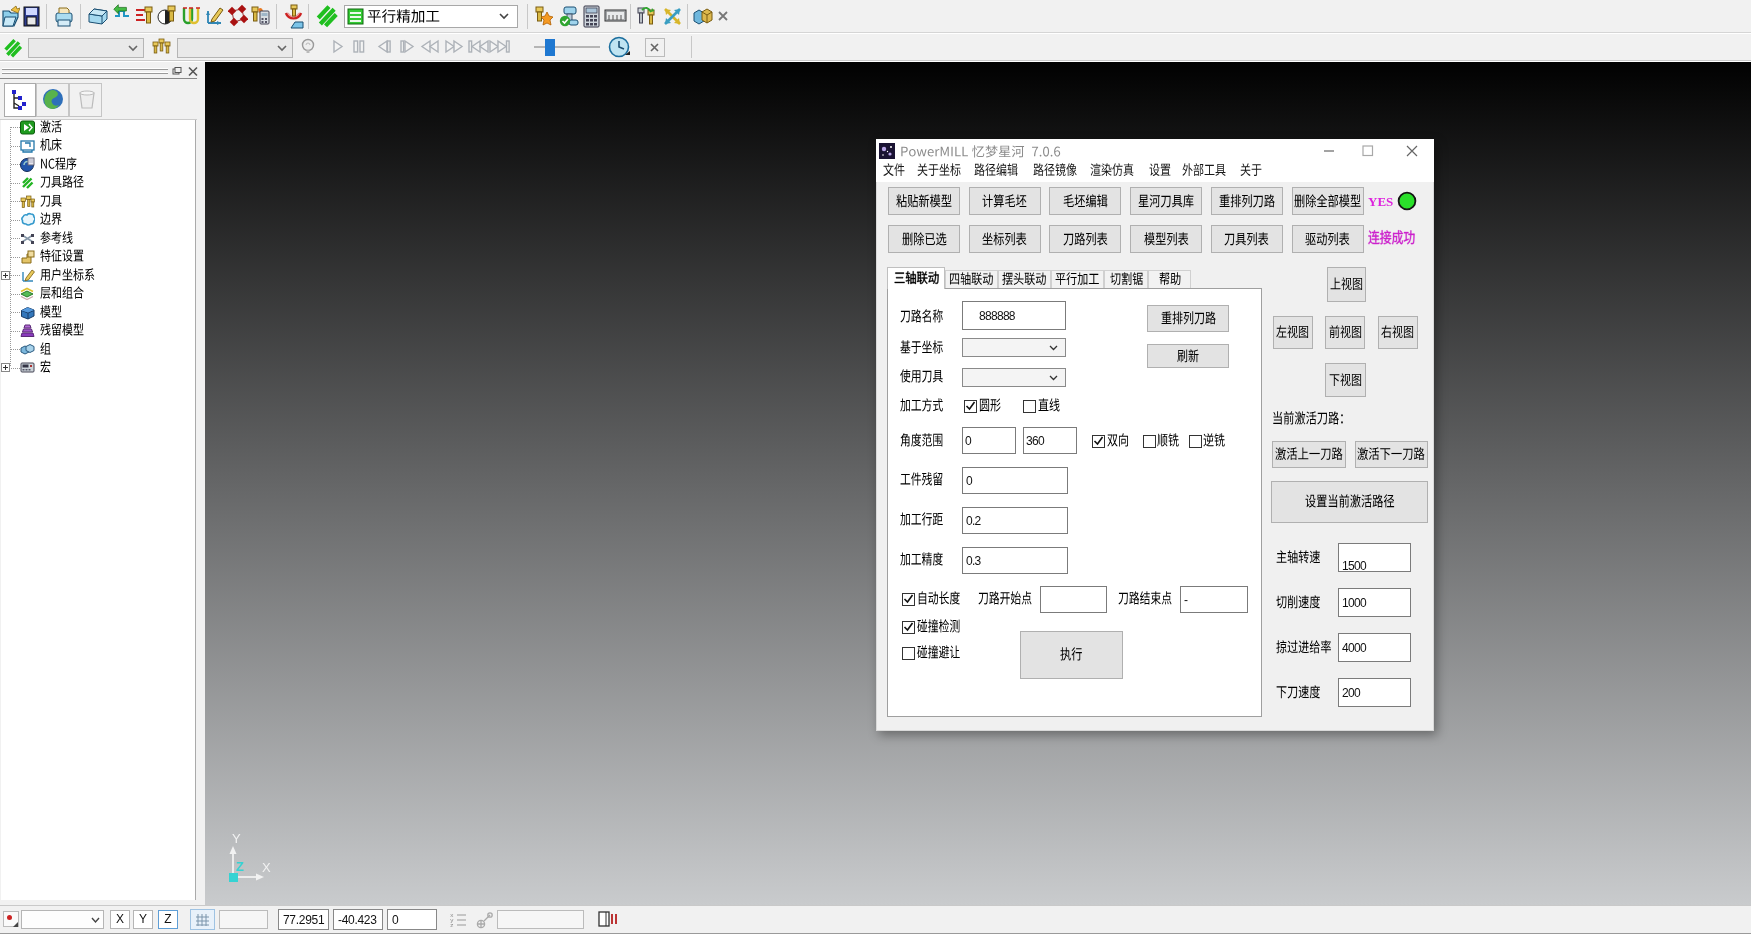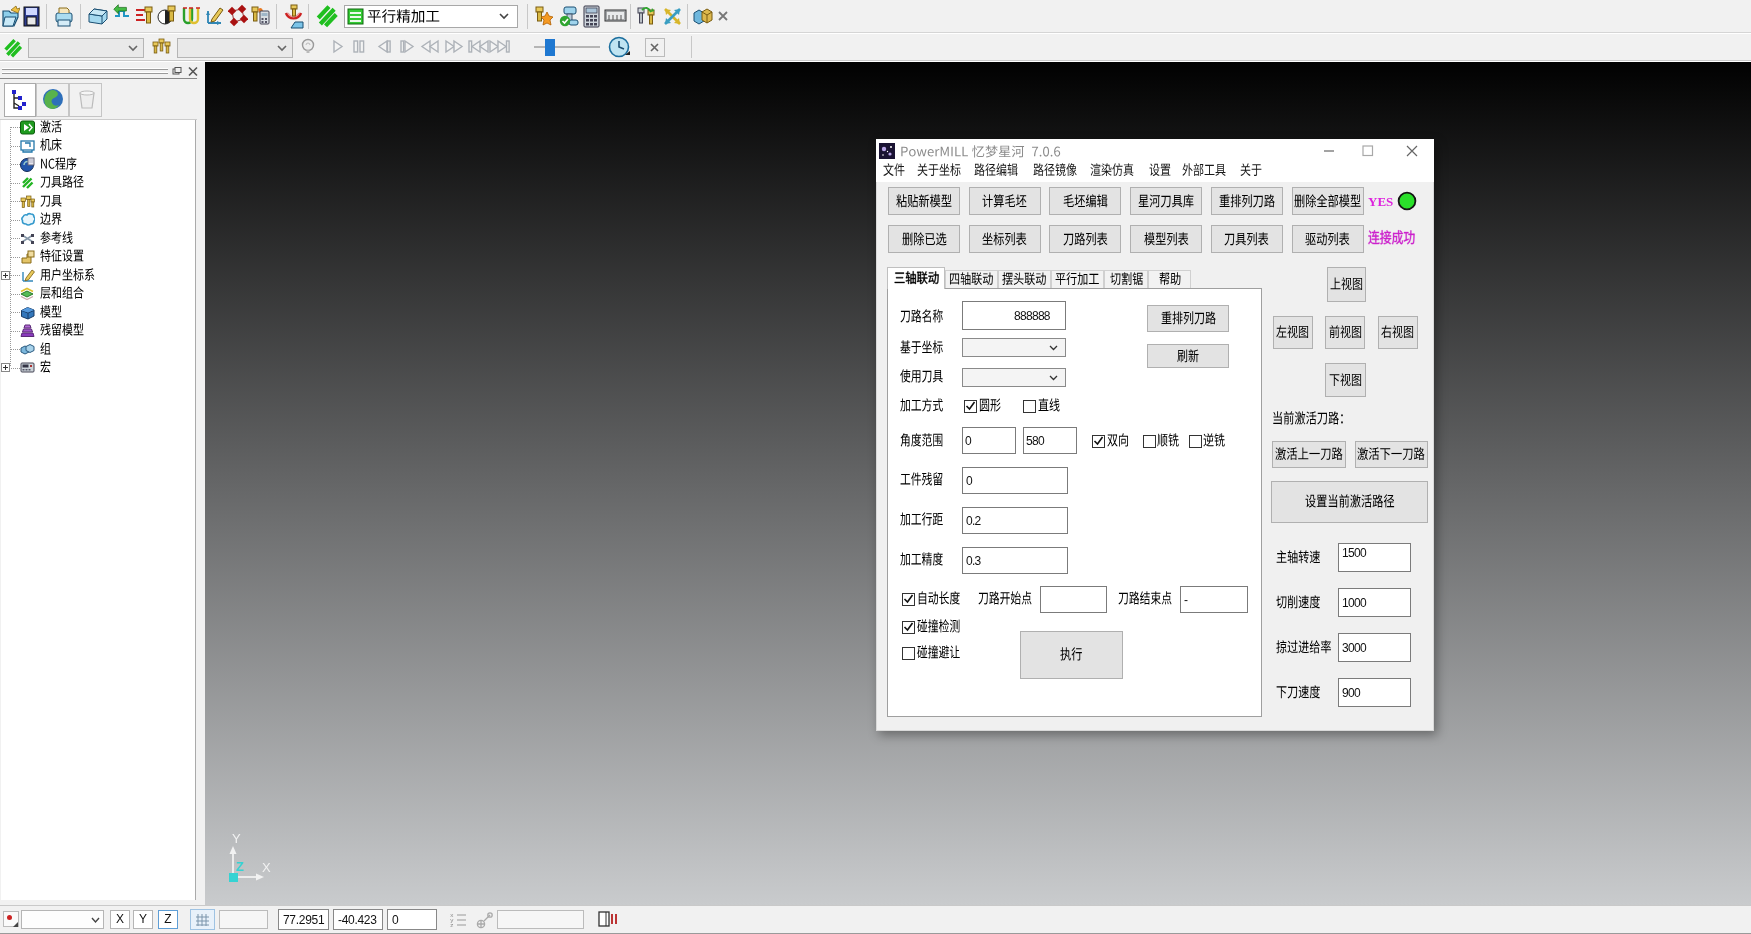--- a/index.html
+++ b/index.html
@@ -815,21 +815,21 @@
     </svg></div>
 <div style="position:absolute;left:900.0px;top:552.4px;line-height:0"><svg width="44" height="15" viewBox="0 0 44 15" style="overflow:visible">
       <g fill="#000" transform="translate(0,12.38) scale(0.01080,-0.01440)">
         <use href="#g52a0" x="0"></use>
         <use href="#g5de5" x="1000"></use>
         <use href="#g7cbe" x="2000"></use>
         <use href="#g5ea6" x="3000"></use>
       </g>
     </svg></div>
 <div class="inp" style="left:962px;top:301px;width:104px;height:29px"></div>
-<div class="abs num" style="left:1014px;top:309px">888888</div>
+<div class="abs num" style="left:979px;top:309px">888888</div>
 <div class="cmb" style="left:962px;top:338px;width:104px;height:19px"></div>
 <svg class="abs" style="left:1048px;top:344px" width="11" height="8" viewBox="0 0 11 8">
     <path d="M2 2 l3.5 3.5 3.5-3.5" fill="none" stroke="#333" stroke-width="1.3"></path>
   </svg>
 <div class="cmb" style="left:962px;top:368px;width:104px;height:19px"></div>
 <svg class="abs" style="left:1048px;top:374px" width="11" height="8" viewBox="0 0 11 8">
     <path d="M2 2 l3.5 3.5 3.5-3.5" fill="none" stroke="#333" stroke-width="1.3"></path>
   </svg>
 <div class="abs" style="left:963.5px;top:399.5px;width:13px;height:13px;background:#fff;border:1px solid #333"></div>
 <svg class="abs" style="left:964.5px;top:400.5px" width="11" height="10" viewBox="0 0 11 10">
@@ -844,21 +844,21 @@
 <div class="abs" style="left:1022.5px;top:399.5px;width:13px;height:13px;background:#fff;border:1px solid #333"></div>
 <div style="position:absolute;left:1038.0px;top:398.4px;line-height:0"><svg width="23" height="15" viewBox="0 0 23 15" style="overflow:visible">
       <g fill="#000" transform="translate(0,12.38) scale(0.01100,-0.01440)">
         <use href="#g76f4" x="0"></use>
         <use href="#g7ebf" x="1000"></use>
       </g>
     </svg></div>
 <div class="inp" style="left:962px;top:427px;width:54px;height:27px"></div>
 <div class="abs num" style="left:965px;top:434px">0</div>
 <div class="inp" style="left:1022.5px;top:427px;width:54px;height:27px"></div>
-<div class="abs num" style="left:1026px;top:434px">580</div>
+<div class="abs num" style="left:1026px;top:434px">360</div>
 <div class="abs" style="left:1092.0px;top:434.5px;width:13px;height:13px;background:#fff;border:1px solid #333"></div>
 <svg class="abs" style="left:1093.0px;top:435.5px" width="11" height="10" viewBox="0 0 11 10">
     <path d="M1.5 5 l3 3 5-7" fill="none" stroke="#111" stroke-width="1.6"></path>
   </svg>
 <div style="position:absolute;left:1107.0px;top:433.4px;line-height:0"><svg width="23" height="15" viewBox="0 0 23 15" style="overflow:visible">
       <g fill="#000" transform="translate(0,12.38) scale(0.01100,-0.01440)">
         <use href="#g53cc" x="0"></use>
         <use href="#g5411" x="1000"></use>
       </g>
     </svg></div>
@@ -1048,52 +1048,52 @@
     </svg></div>
 <div style="position:absolute;left:1276.0px;top:550.0px;line-height:0"><svg width="45" height="15" viewBox="0 0 45 15" style="overflow:visible">
       <g fill="#000" transform="translate(0,12.21) scale(0.01110,-0.01420)">
         <use href="#g4e3b" x="0"></use>
         <use href="#g8f74" x="1000"></use>
         <use href="#g8f6c" x="2000"></use>
         <use href="#g901f" x="3000"></use>
       </g>
     </svg></div>
 <div class="inp" style="left:1338px;top:543px;width:73px;height:29px"></div>
-<div class="abs num" style="left:1342px;top:546px">1500</div>
+<div class="abs num" style="left:1342px;top:559px">1500</div>
 <div style="position:absolute;left:1276.0px;top:595.0px;line-height:0"><svg width="45" height="15" viewBox="0 0 45 15" style="overflow:visible">
       <g fill="#000" transform="translate(0,12.21) scale(0.01110,-0.01420)">
         <use href="#g5207" x="0"></use>
         <use href="#g524a" x="1000"></use>
         <use href="#g901f" x="2000"></use>
         <use href="#g5ea6" x="3000"></use>
       </g>
     </svg></div>
 <div class="inp" style="left:1338px;top:588px;width:73px;height:29px"></div>
 <div class="abs num" style="left:1342px;top:596px">1000</div>
 <div style="position:absolute;left:1276.0px;top:640.0px;line-height:0"><svg width="56" height="15" viewBox="0 0 56 15" style="overflow:visible">
       <g fill="#000" transform="translate(0,12.21) scale(0.01110,-0.01420)">
         <use href="#g63a0" x="0"></use>
         <use href="#g8fc7" x="1000"></use>
         <use href="#g8fdb" x="2000"></use>
         <use href="#g7ed9" x="3000"></use>
         <use href="#g7387" x="4000"></use>
       </g>
     </svg></div>
 <div class="inp" style="left:1338px;top:633px;width:73px;height:29px"></div>
-<div class="abs num" style="left:1342px;top:641px">3000</div>
+<div class="abs num" style="left:1342px;top:641px">4000</div>
 <div style="position:absolute;left:1276.0px;top:685.0px;line-height:0"><svg width="45" height="15" viewBox="0 0 45 15" style="overflow:visible">
       <g fill="#000" transform="translate(0,12.21) scale(0.01110,-0.01420)">
         <use href="#g4e0b" x="0"></use>
         <use href="#g5200" x="1000"></use>
         <use href="#g901f" x="2000"></use>
         <use href="#g5ea6" x="3000"></use>
       </g>
     </svg></div>
 <div class="inp" style="left:1338px;top:678px;width:73px;height:29px"></div>
-<div class="abs num" style="left:1342px;top:686px">900</div>
+<div class="abs num" style="left:1342px;top:686px">200</div>
 <svg class="abs" style="left:1px;top:3px" width="19" height="26" viewBox="0 0 19 26">
     <path d="M2 8 h6 l2 2 h7 v4 l-4 9 H2 Z" fill="#8ecfeb" stroke="#1b4f72" stroke-width="1.2"></path>
     <path d="M4 14 h11 l-3 9 H2 Z" fill="#c9e9f7" stroke="#1b4f72"></path>
     <path d="M10 7 l5-4 1 3 3-1 -2 5 Z" fill="#f0c040" stroke="#8a6d1a" stroke-width="0.8"></path>
   </svg>
 <svg class="abs" style="left:22px;top:3px" width="19" height="26" viewBox="0 0 19 26">
     <rect x="2" y="4" width="15" height="19" fill="#2e3d8f" stroke="#111"></rect>
     <rect x="4" y="5" width="11" height="7" fill="#cfd8ff"></rect>
     <rect x="5" y="14" width="9" height="8" fill="#e8e8e8" stroke="#111"></rect>
   </svg>

